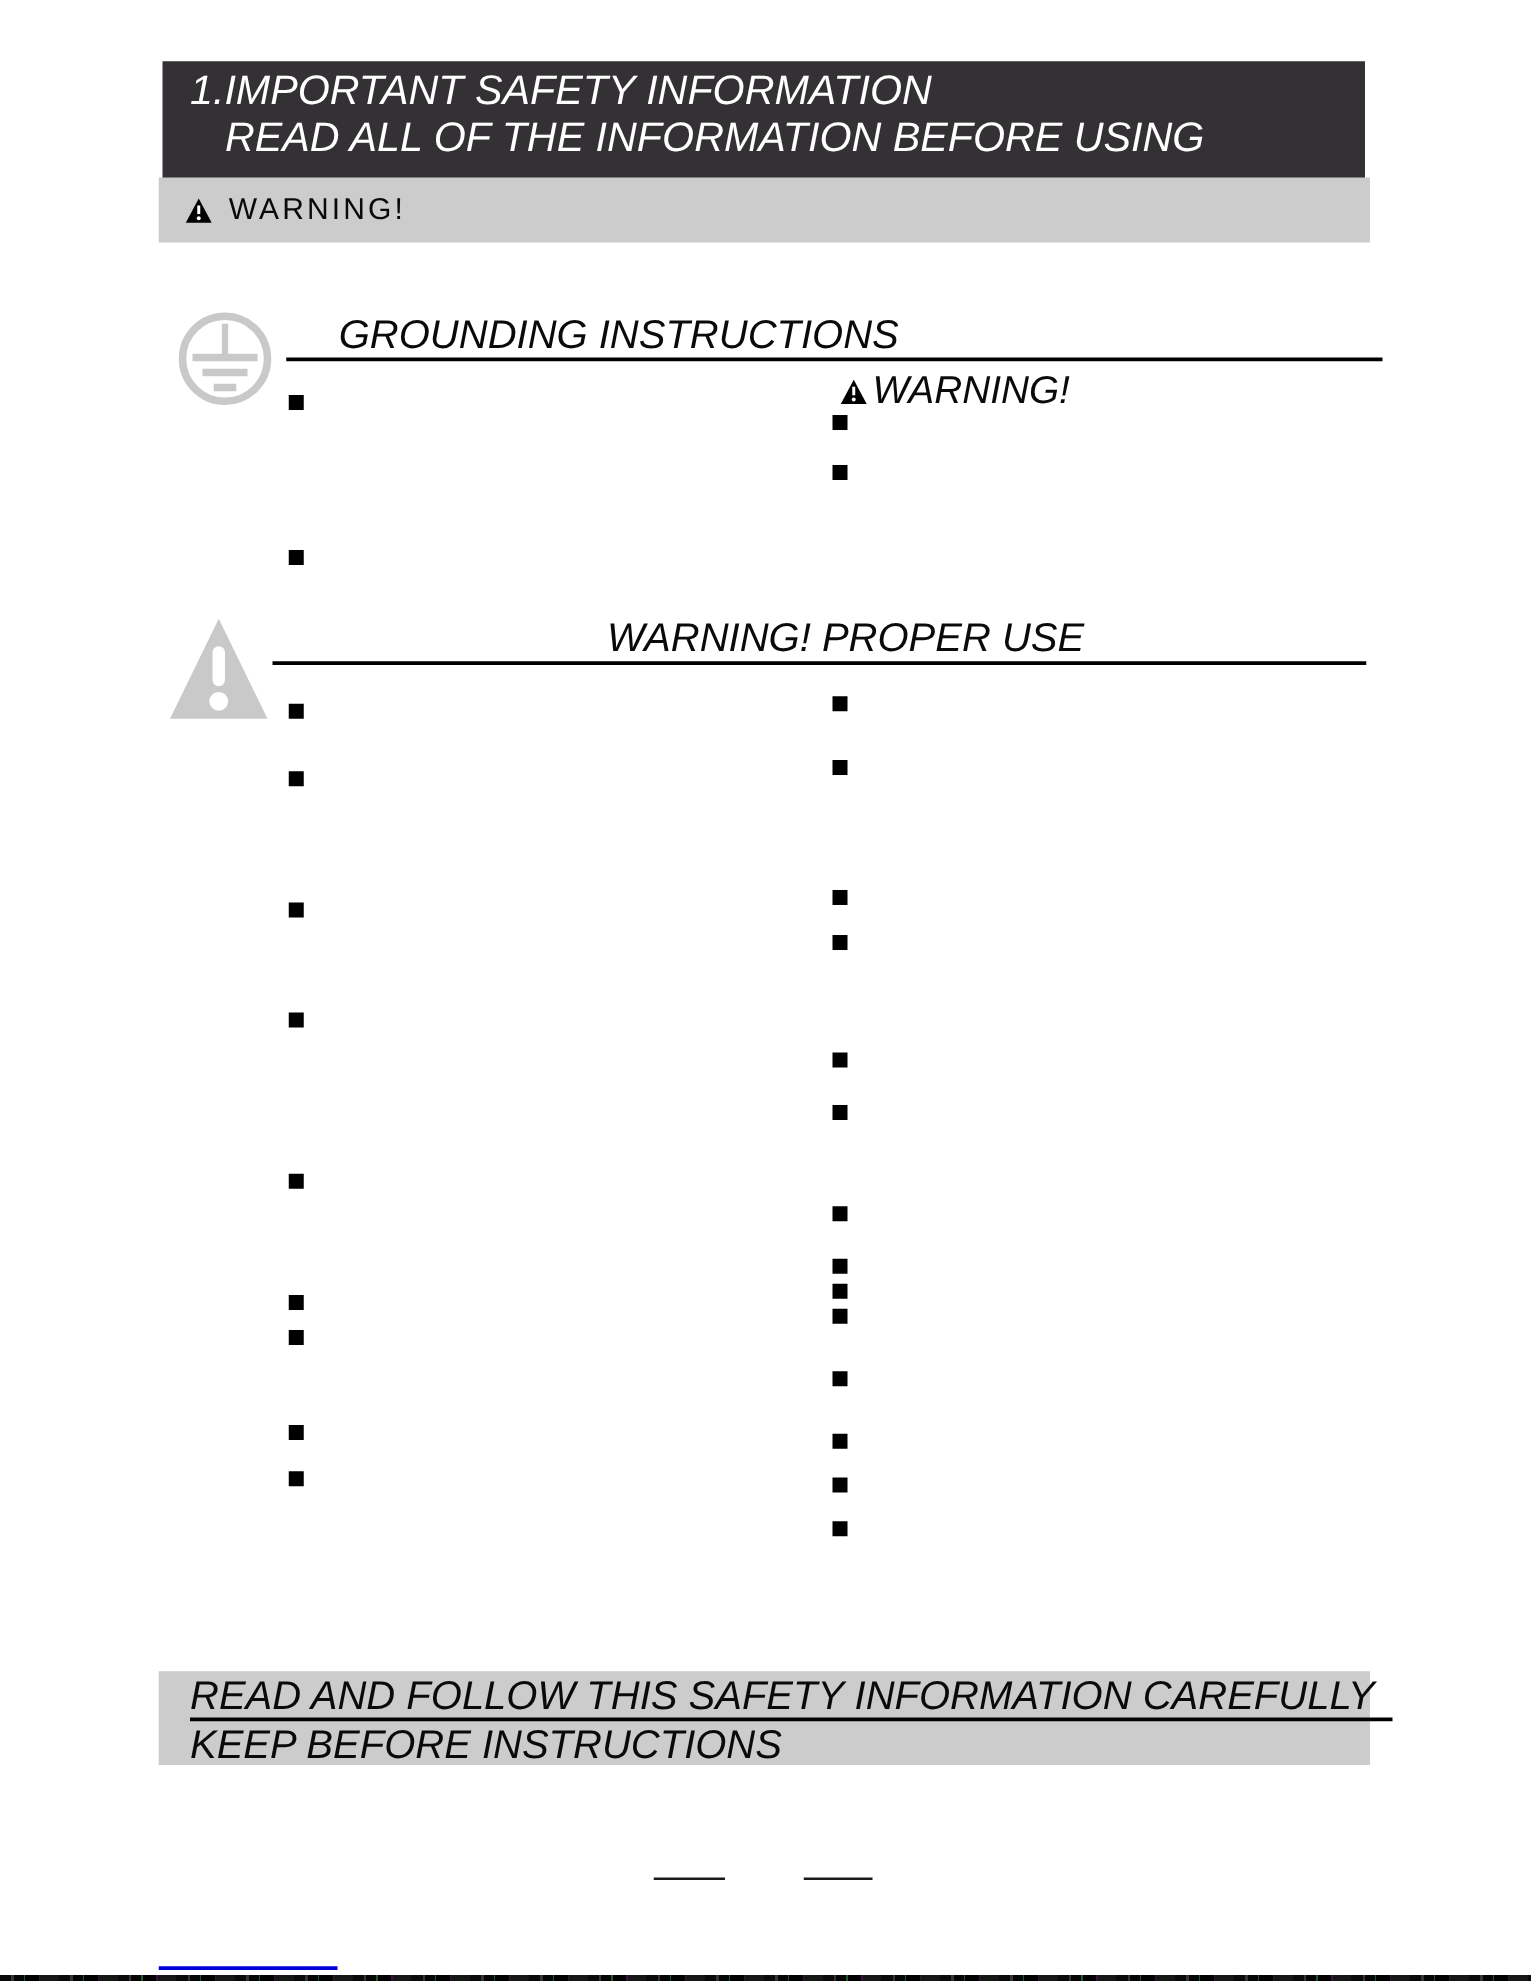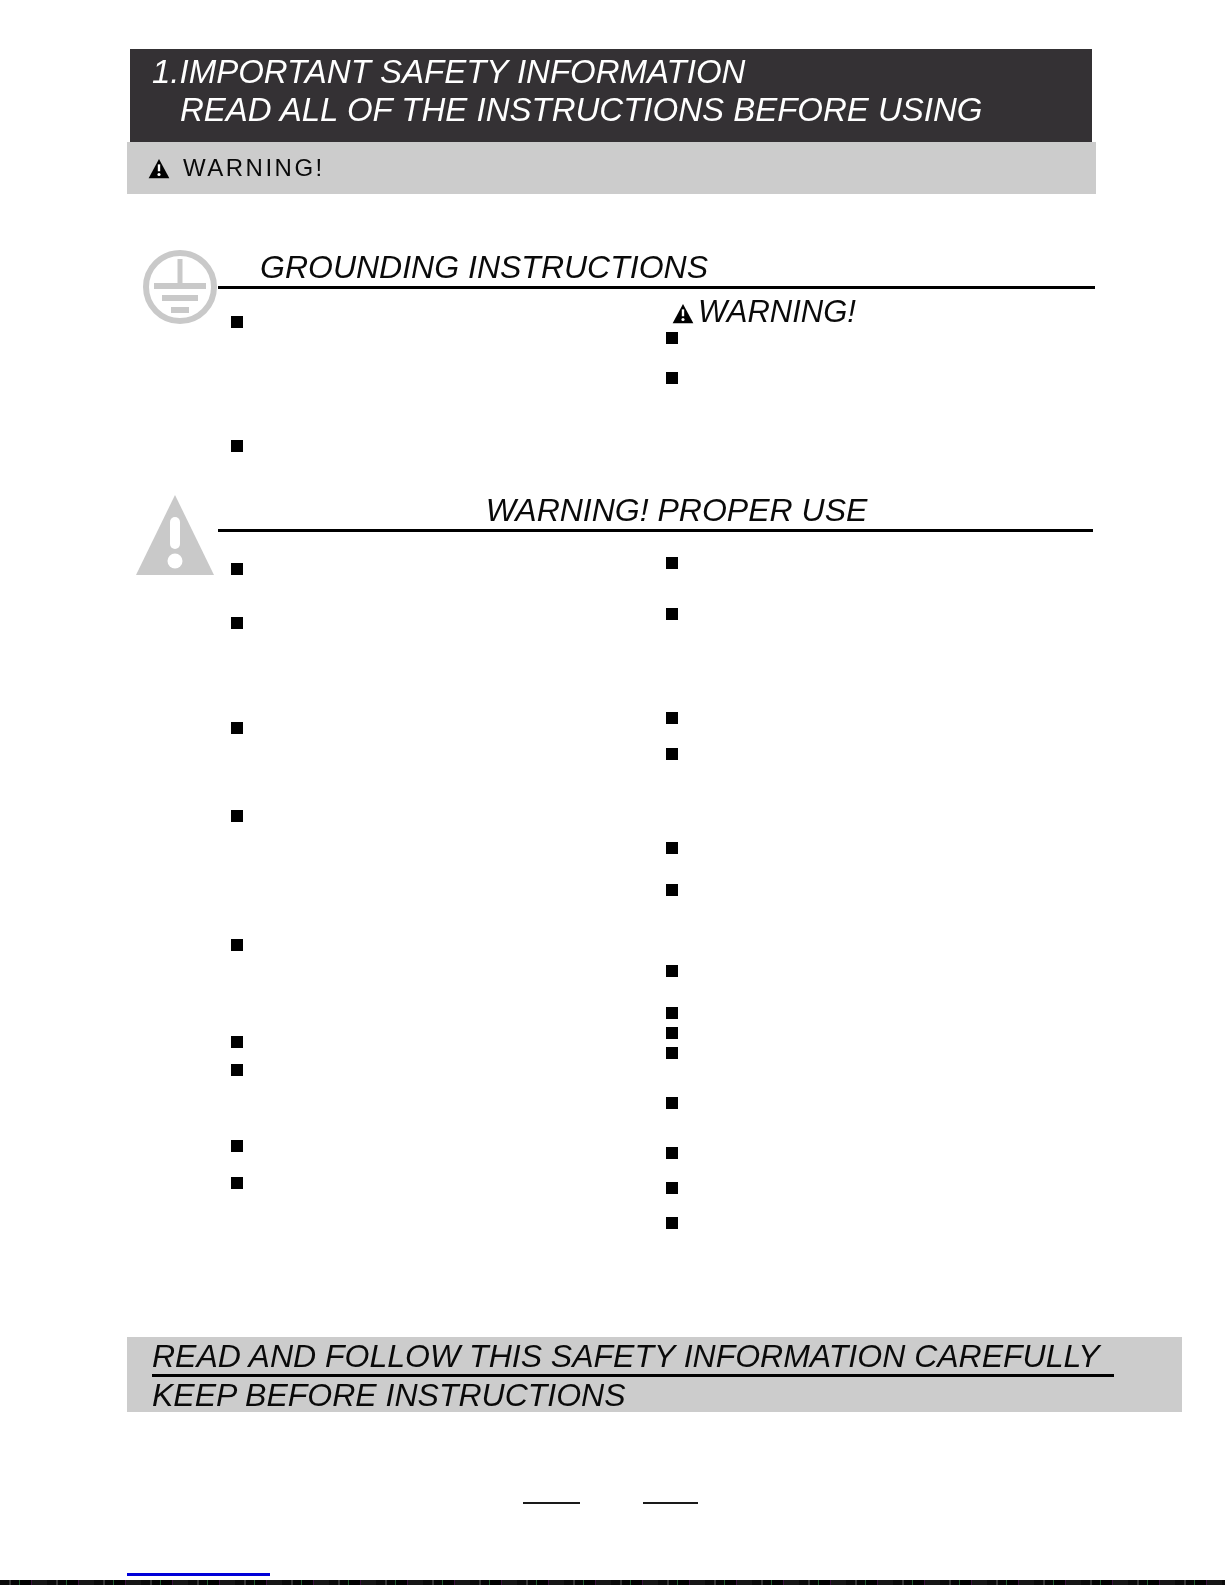--- a/index.html
+++ b/index.html
@@ -31,40 +31,40 @@
   .warning-banner .tri{width:22px;height:21px;display:block;}
   .warning-banner .label{
     margin-left:13px;font-size:24px;letter-spacing:2.5px;
     color:var(--text-black,#0a0a0a);
   }
   .grounding-icon{position:absolute;left:141px;top:247px;width:78px;height:80px;}
   .heading-rule{
     position:absolute;border-bottom:3px solid #000;
     display:flex;align-items:flex-end;
   }
-  .heading-rule.grounding{left:218px;top:250px;width:877px;height:39px;}
+  .heading-rule.grounding{left:229px;top:250px;width:877px;height:39px;}
   .heading-rule.proper{left:218px;top:492px;width:875px;height:40px;justify-content:center;}
   .heading-rule .htext{
     margin-left:42px;margin-bottom:0px;font-style:italic;font-size:32px;
     color:var(--text-black,#0a0a0a);white-space:nowrap;
   }
   .side-warning{
     position:absolute;left:672px;top:294px;display:flex;align-items:center;
   }
   .side-warning .tri{width:22px;height:23px;display:block;margin-top:3px;}
   .side-warning .label{
     font-style:italic;font-size:31px;margin-left:4px;
     color:var(--text-black,#0a0a0a);white-space:nowrap;
   }
   .big-triangle{position:absolute;left:132px;top:491px;width:86px;height:88px;}
   .bullet{
     position:absolute;width:12px;height:12px;background:#000;
   }
   .footer-banner{
-    position:absolute;left:127px;top:1337px;width:1055px;height:75px;
+    position:absolute;left:127px;top:1337px;width:969px;height:75px;
     background:var(--banner-bg,#ccc);font-style:italic;font-size:32px;
     line-height:36px;color:var(--text-black,#0a0a0a);padding:1px 0 0 25px;
   }
   .footer-line1{display:inline-block;border-bottom:3px solid #000;padding-right:14px;white-space:nowrap;}
   .footer-line2{white-space:nowrap;}
   .blank-rule{position:absolute;height:2px;background:#1a1a1a;}
   .blank-rule.one{left:523px;top:1502px;width:57px;}
   .blank-rule.two{left:643px;top:1502px;width:55px;}
   .link-underline{
     position:absolute;left:127px;top:1573px;width:143px;height:3px;
@@ -79,21 +79,21 @@
         #161616 32px 47px);
   }
 </style>
 </head>
 <body>
 
 <div class="page">
 
   <header class="header-bar">
     <div class="header-line1">1.IMPORTANT SAFETY INFORMATION</div>
-    <div class="header-line2">READ ALL OF THE INSTRUCTIONS BEFORE USING</div>
+    <div class="header-line2">READ ALL OF THE INFORMATION BEFORE USING</div>
   </header>
 
   <div class="warning-banner">
     <svg class="tri" viewBox="0 0 24 22">
       <path d="M12 0.5 L23.3 21.5 H0.7 Z" fill="#000"></path>
       <rect x="10.7" y="6.5" width="2.6" height="7.5" fill="#fff"></rect>
       <circle cx="12" cy="17.6" r="1.7" fill="#fff"></circle>
     </svg>
     <span class="label">WARNING!</span>
   </div>

